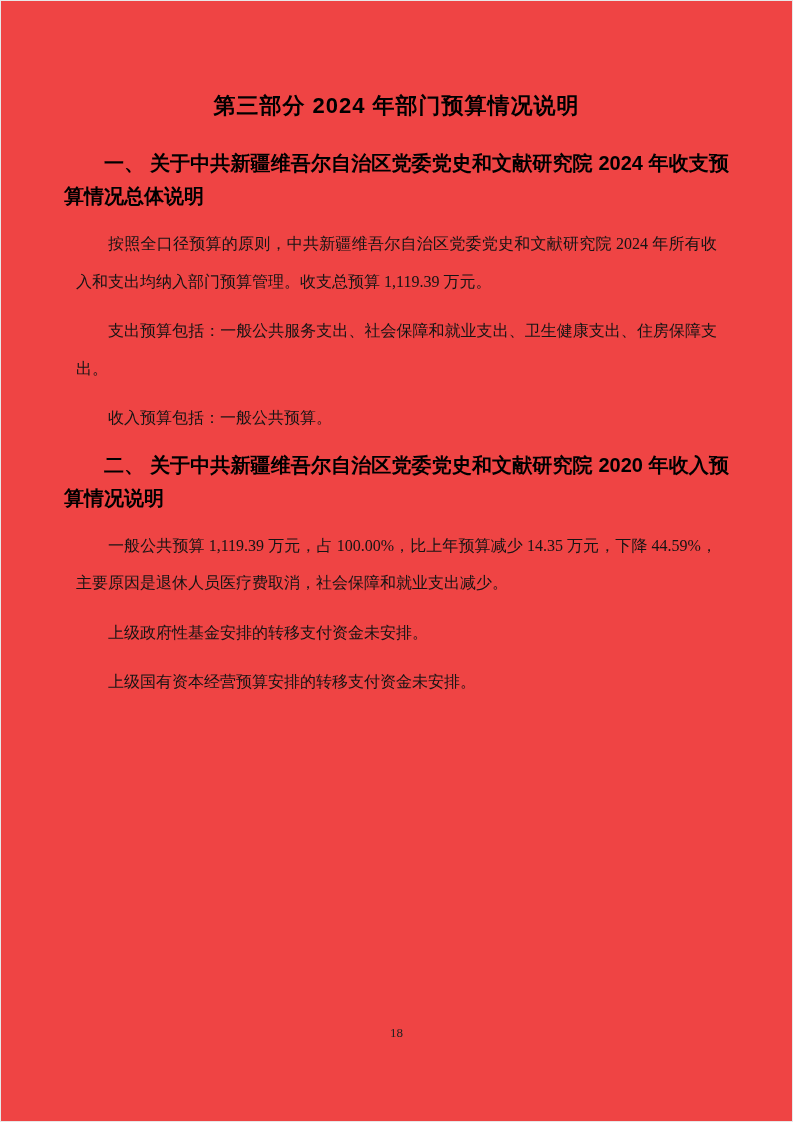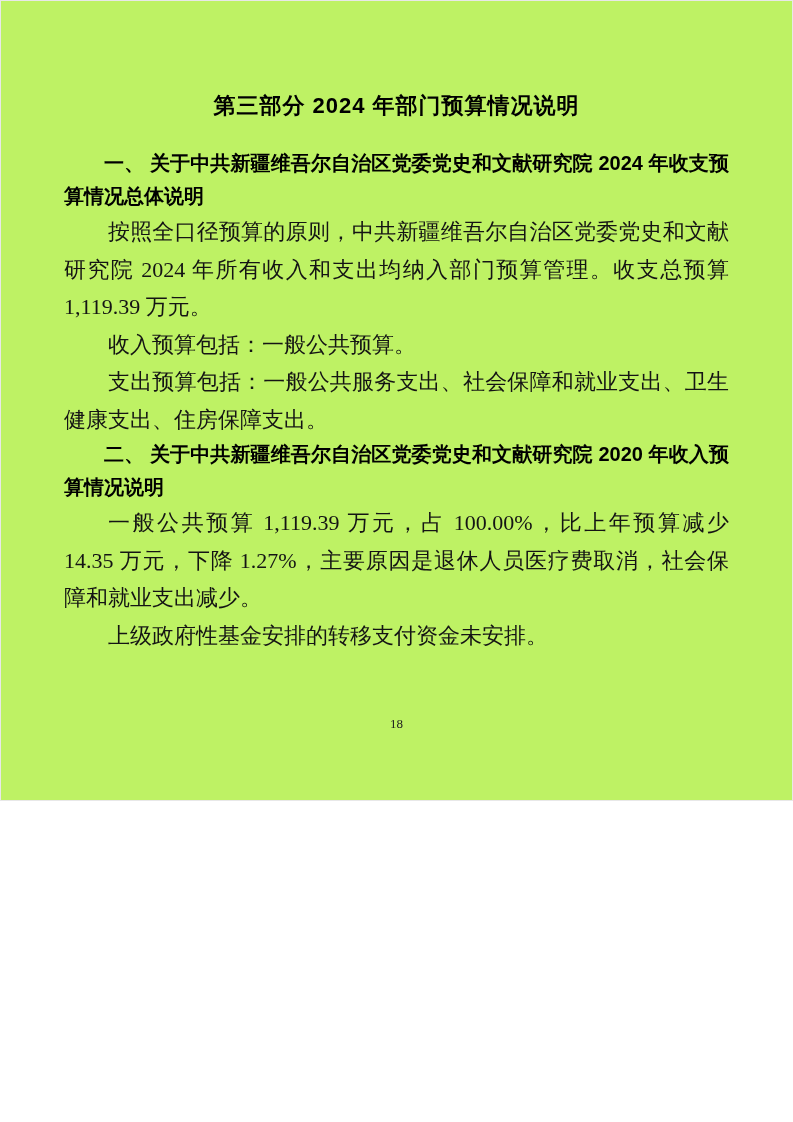--- a/index.html
+++ b/index.html
@@ -3,24 +3,24 @@
 <meta charset="utf-8">
 <style>
   html, body {
     margin: 0;
     padding: 0;
     background: #ffffff;
   }
   .page {
     position: relative;
     width: 793px;
-    height: 801px;
+    height: 1122px;
     box-sizing: border-box;
     margin: 0 auto;
-    background: #bef264;
+    background: #ef4444;
     border: 1px solid #e8e8e8;
     overflow: hidden;
     color: #141414;
     font-family: "Liberation Serif", "DejaVu Serif", serif;
   }
   .content {
     position: absolute;
     top: 88px;
     left: 63px;
     right: 63px;
@@ -40,56 +40,57 @@
     font-family: "Liberation Sans", "DejaVu Sans", sans-serif;
     font-weight: bold;
     font-size: 20px;
     line-height: 33px;
     text-indent: 2em;
     text-align: justify;
     text-justify: inter-ideograph;
     color: #000000;
   }
   .para {
-    margin: 0;
-    font-size: 22px;
+    margin: 12px;
+    font-size: 16px;
     line-height: 37.5px;
     text-indent: 2em;
     text-align: justify;
     text-justify: inter-ideograph;
     color: #141414;
   }
   .page-number {
     position: absolute;
-    bottom: 68px;
+    bottom: 80px;
     left: 0;
     right: 0;
     text-align: center;
     font-size: 13px;
     color: #222222;
     font-family: "Liberation Serif", "DejaVu Serif", serif;
   }
 </style>
 </head>
 <body>
 
 <div class="page">
   <div class="content">
 
     <h1 class="doc-title">第三部分 2024 年部门预算情况说明</h1>
 
     <section>
       <h2 class="sec-heading">一、 关于中共新疆维吾尔自治区党委党史和文献研究院 2024 年收支预算情况总体说明</h2>
       <p class="para">按照全口径预算的原则，中共新疆维吾尔自治区党委党史和文献研究院 2024 年所有收入和支出均纳入部门预算管理。收支总预算 1,119.39 万元。</p>
+      <p class="para">支出预算包括：一般公共服务支出、社会保障和就业支出、卫生健康支出、住房保障支出。</p>
       <p class="para">收入预算包括：一般公共预算。</p>
-      <p class="para">支出预算包括：一般公共服务支出、社会保障和就业支出、卫生健康支出、住房保障支出。</p>
     </section>
 
     <section>
       <h2 class="sec-heading">二、 关于中共新疆维吾尔自治区党委党史和文献研究院 2020 年收入预算情况说明</h2>
-      <p class="para">一般公共预算 1,119.39 万元，占 100.00%，比上年预算减少 14.35 万元，下降 1.27%，主要原因是退休人员医疗费取消，社会保障和就业支出减少。</p>
+      <p class="para">一般公共预算 1,119.39 万元，占 100.00%，比上年预算减少 14.35 万元，下降 44.59%，主要原因是退休人员医疗费取消，社会保障和就业支出减少。</p>
       <p class="para">上级政府性基金安排的转移支付资金未安排。</p>
+      <p class="para">上级国有资本经营预算安排的转移支付资金未安排。</p>
     </section>
 
   </div>
 
   <div class="page-number">18</div>
 </div>
 
 </body></html>

